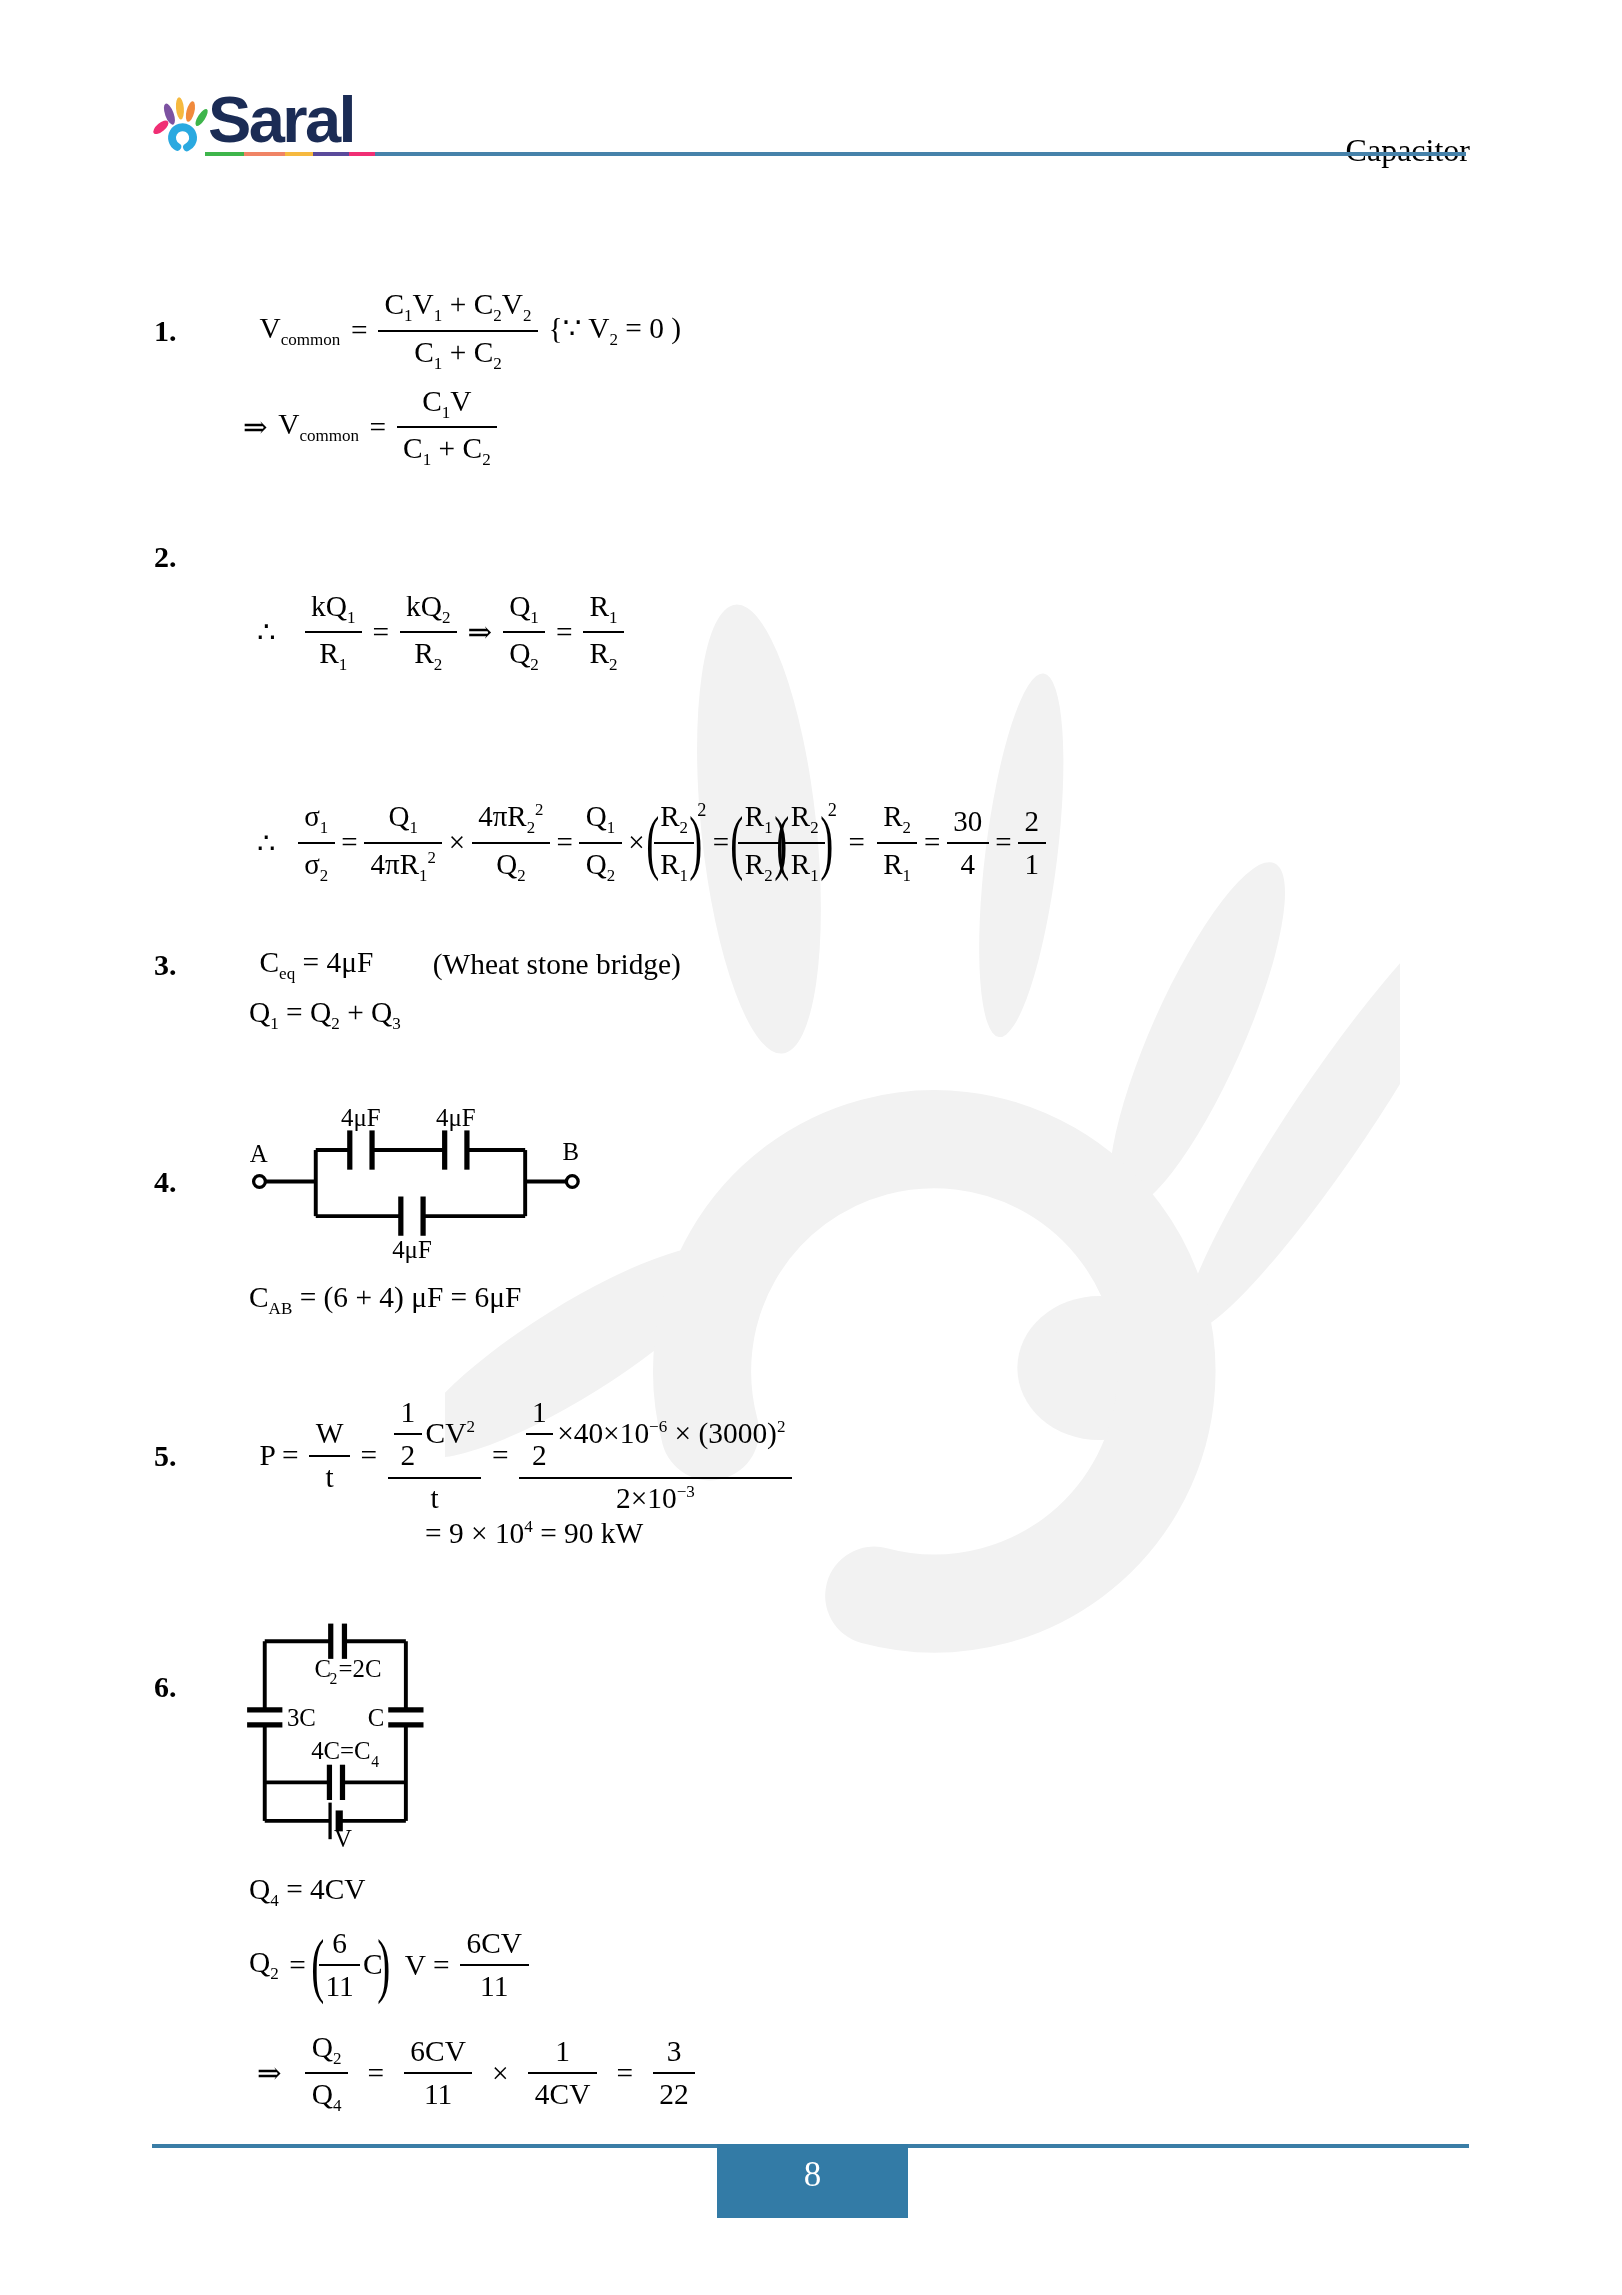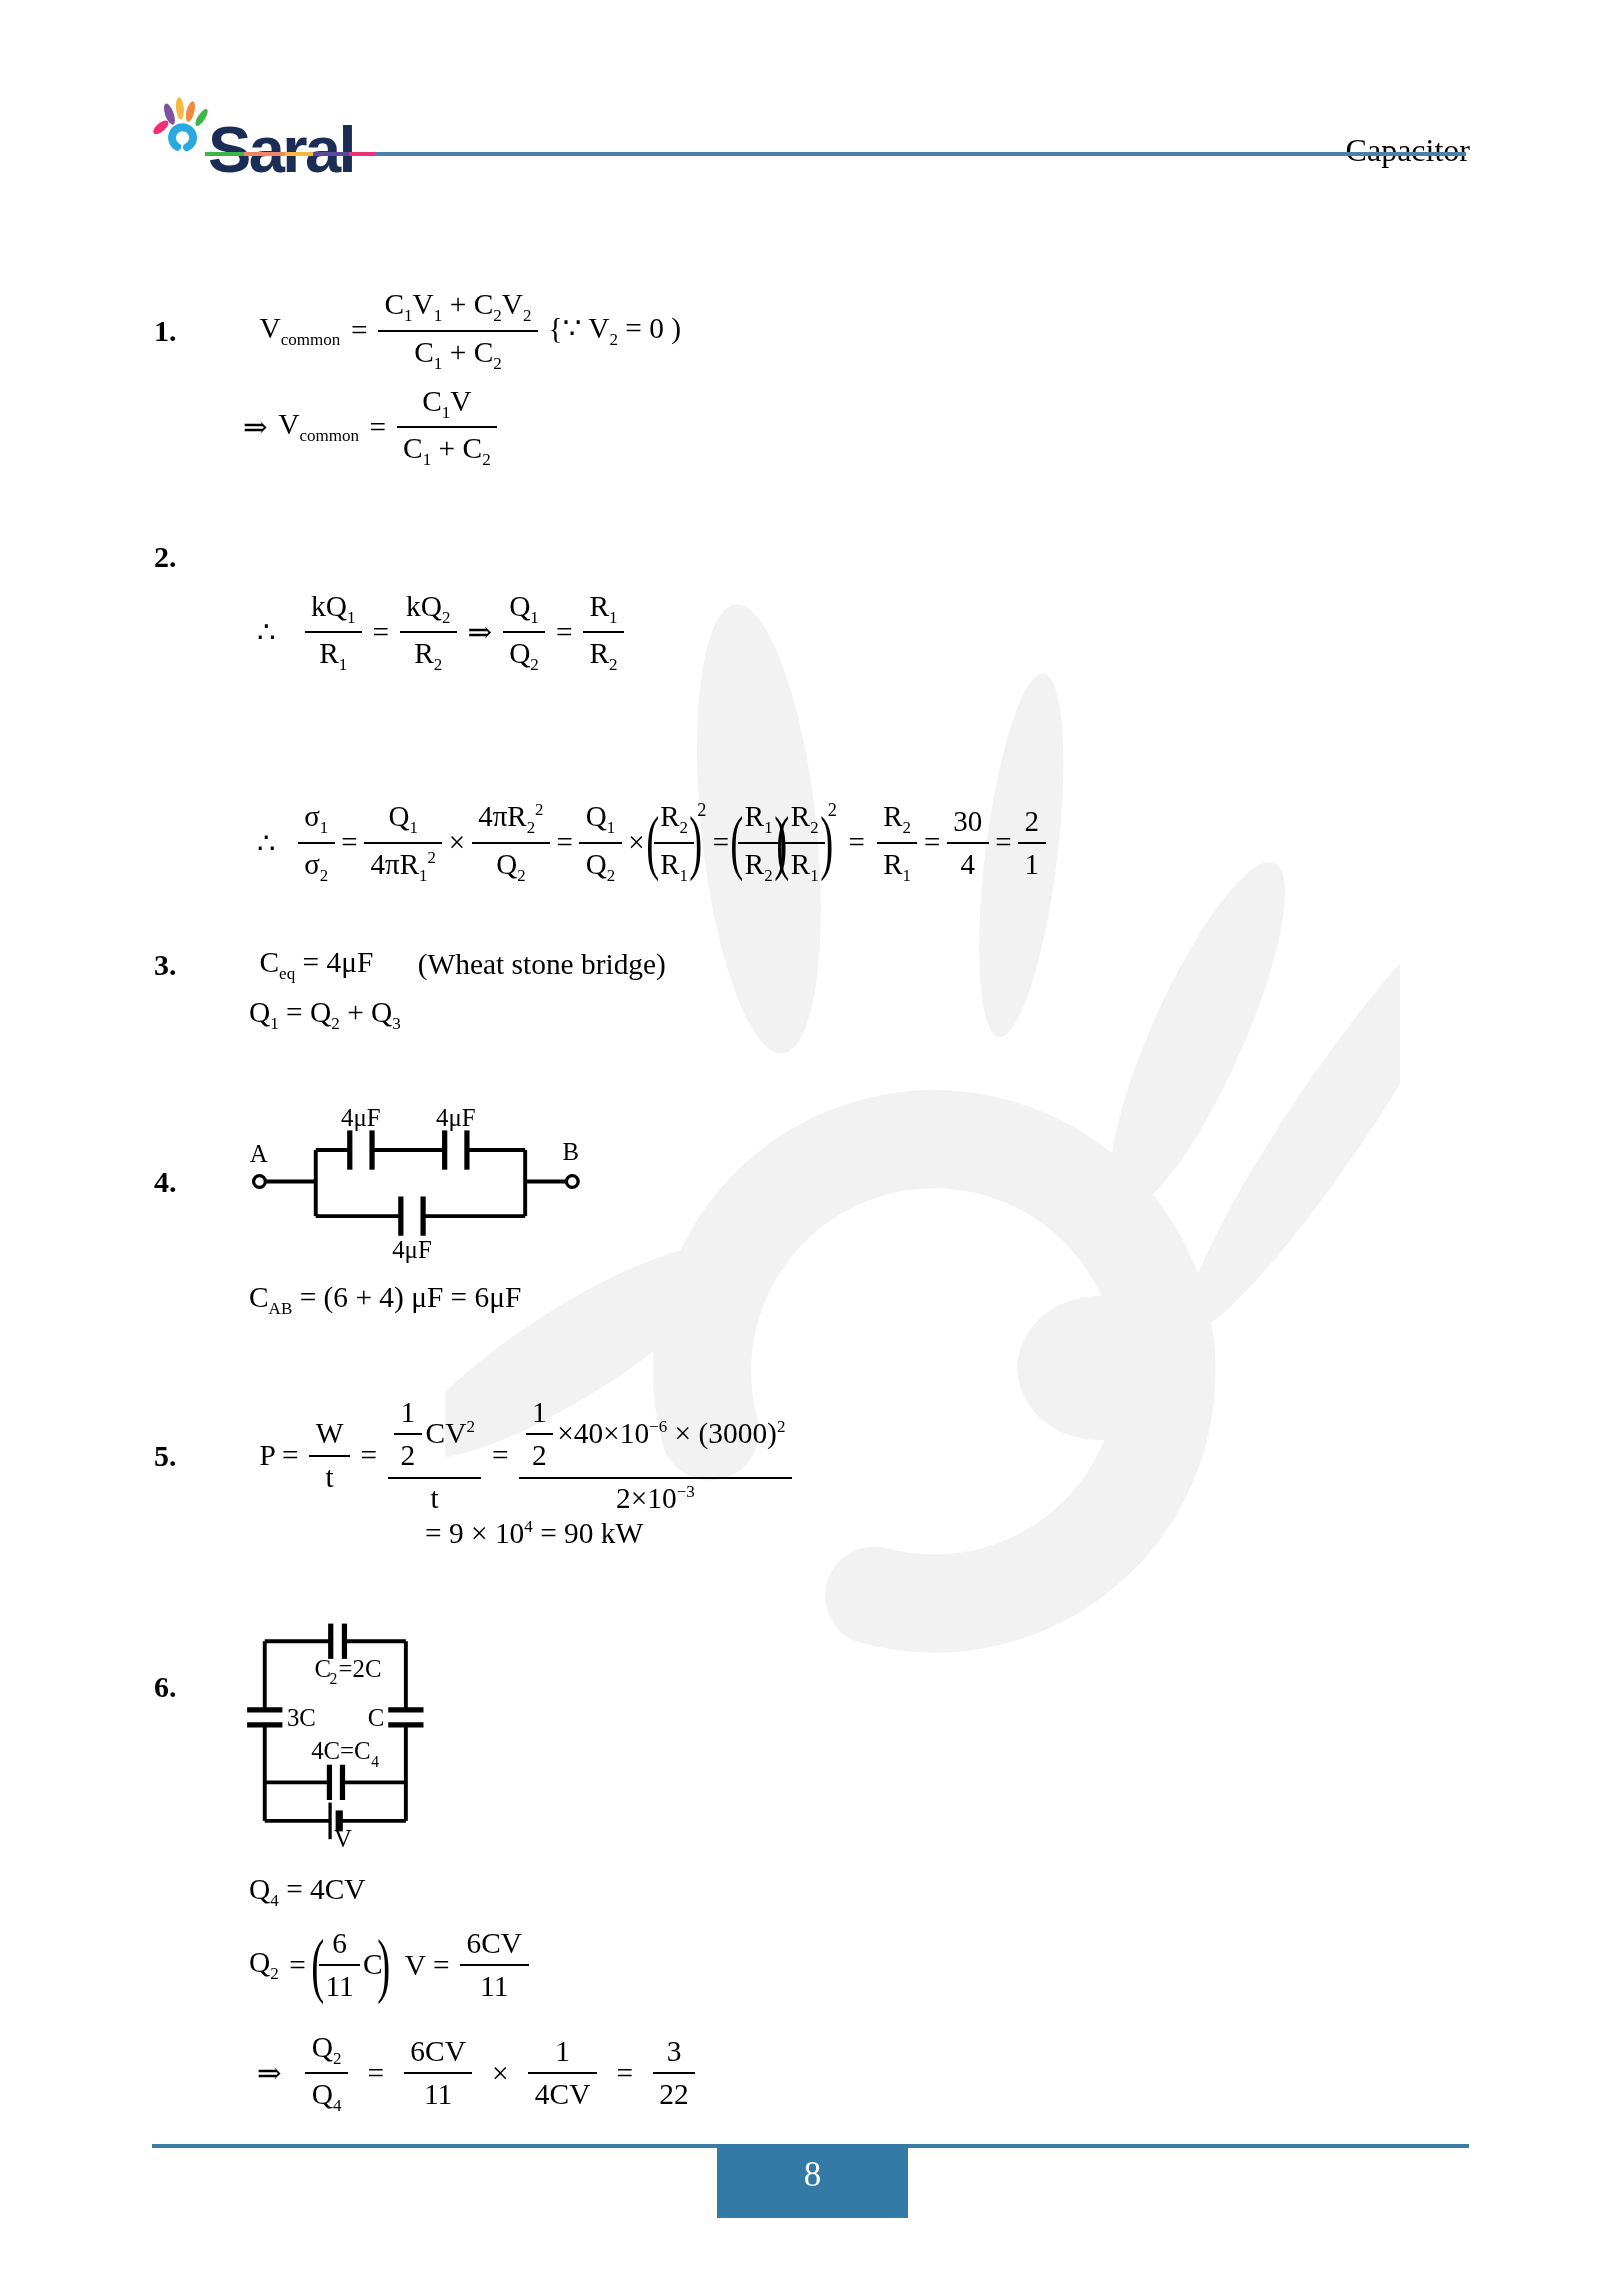--- a/index.html
+++ b/index.html
@@ -8,21 +8,21 @@
     position:relative; width:1622px; height:2295px; background:#ffffff;
     font-family:"Liberation Serif","DejaVu Serif",serif; color:#000;
     overflow:hidden; margin:0 auto;
   }
   .abs { position:absolute; }
   
   .wm { position:absolute; left:445px; top:550px; z-index:0; }
   
   .brand-text {
     position:absolute; left:208px; top:89px; font-family:"Liberation Sans","DejaVu Sans",sans-serif;
-    font-weight:bold; font-size:65px; line-height:.95; color:#1b2c55; letter-spacing:-2.6px; z-index:2;margin-top:30px;
+    font-weight:bold; font-size:65px; line-height:.95; color:#1b2c55; letter-spacing:-2.6px; z-index:2;
   }
   .chapter { position:absolute; right:152px; top:132px; font-size:32px; z-index:2; }
   .hseg { position:absolute; top:152px; height:3.9px; z-index:2; }
   .doc-title { position:absolute; left:0; top:170px; width:100%; text-align:center;
     font-size:37px; font-weight:bold; z-index:2; }
   
   .mrow { position:absolute; display:flex; align-items:center; gap:10.5px;
     font-size:29.4px; z-index:2; white-space:nowrap; }
   .tight { gap:6.5px; font-size:29px; }
   .sno { flex:0 0 95px; width:95px; font-weight:bold; font-size:30px; }
@@ -191,21 +191,21 @@
     <span>=</span>
     <span class="fr">
         <span class="nu">2</span>
         <span class="de">1</span>
       </span>
   </div>
 
   <div class="mrow" style="left:154px;top:946px">
     <div class="sno">3.</div>
     <span><span>C</span><sub>eq</sub> <span>= 4μF</span></span>
-    <span style="margin-left:34px">(Wheat stone bridge)</span>
+    <span style="margin-left:49px">(Wheat stone bridge)</span>
   </div>
   <div class="mrow" style="left:249px;top:996px">
     <span>Q<sub>1</sub> = Q<sub>2</sub> + Q<sub>3</sub></span>
   </div>
 
   <div class="mrow" style="left:154px;top:1165px">
     <div class="sno">4.</div>
   </div>
 
   <svg class="circ" style="left:232px;top:1106px" width="373" height="164" viewBox="0 0 570 250">

